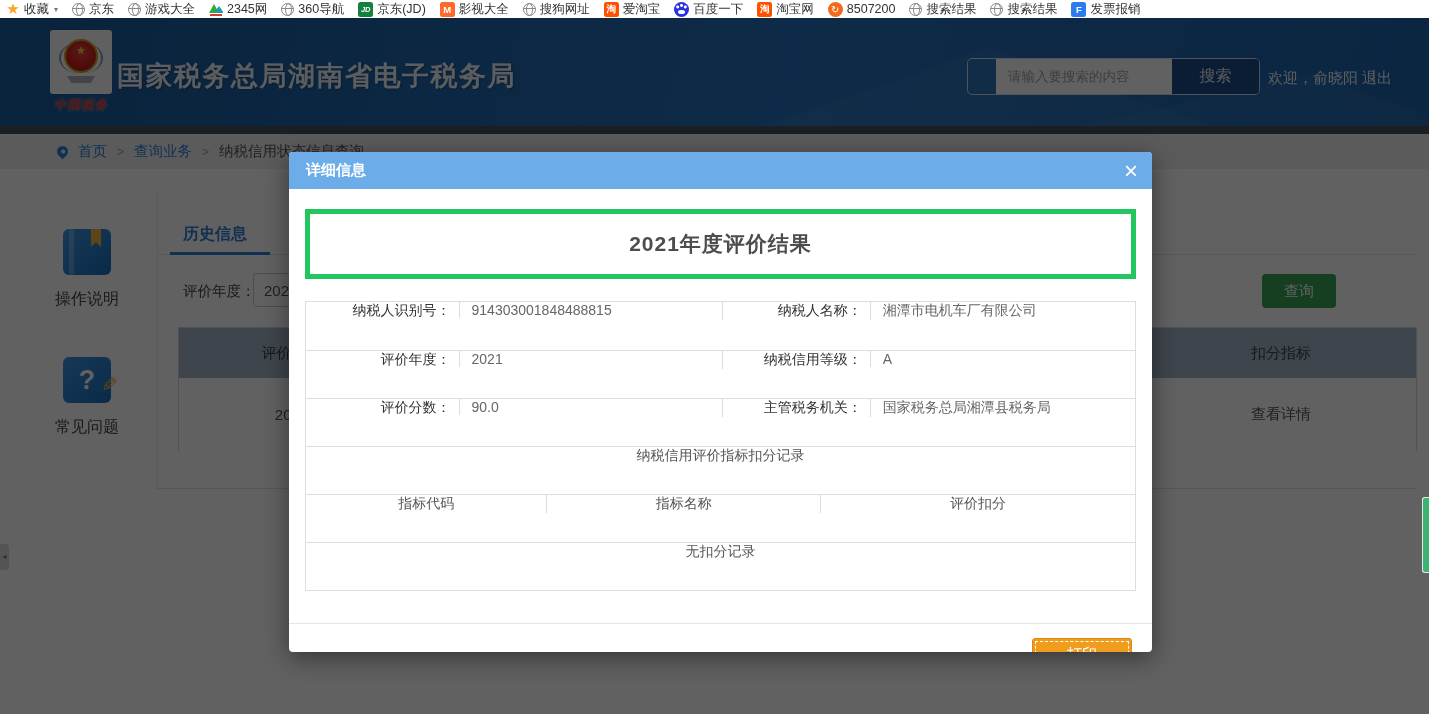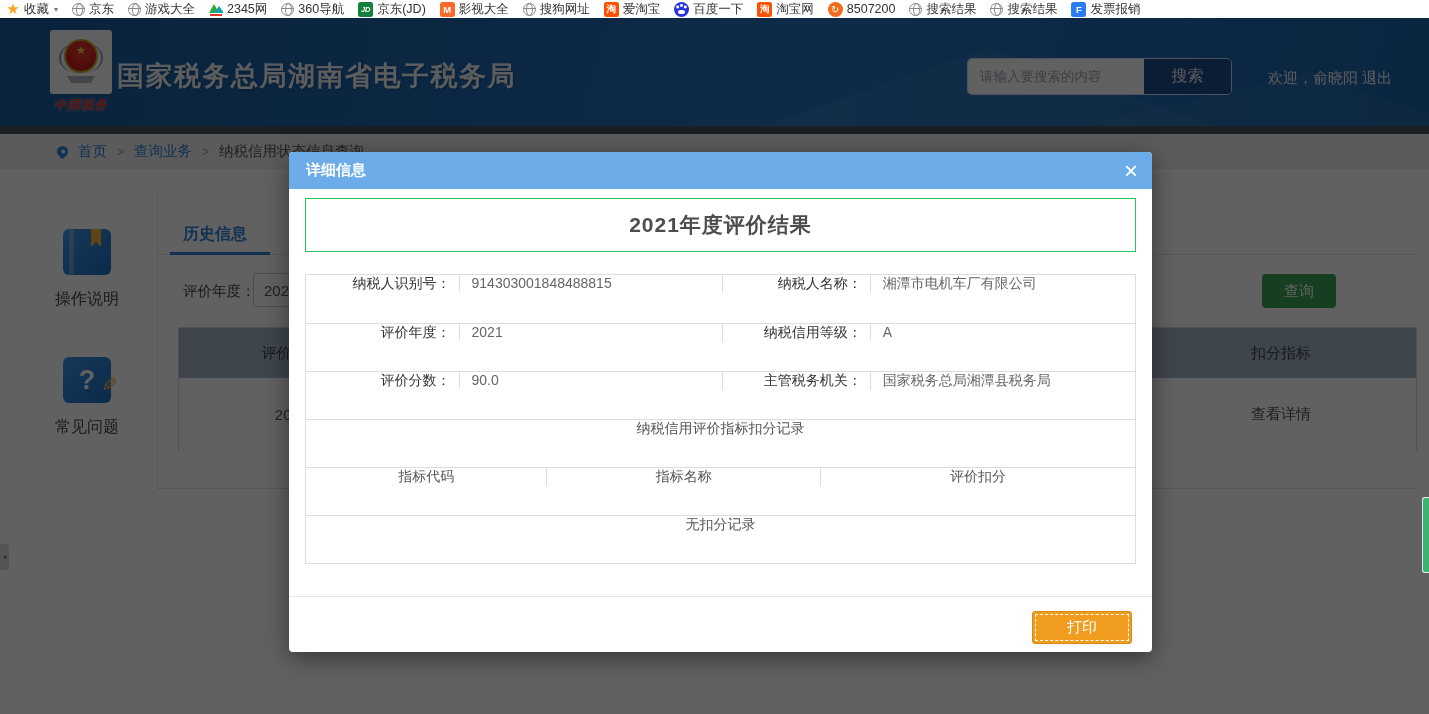--- a/index.html
+++ b/index.html
@@ -58,21 +58,21 @@
     border-left:2.5px solid #8e9aa5; border-right:2.5px solid #8e9aa5; border-radius:50%/60%; }
   .emblem .banner { position:absolute; left:8px; bottom:4px; width:28px; height:7px; background:#aab4bd;
     clip-path:polygon(0 0,100% 0,85% 100%,15% 100%); }
   .logo-caption { position:absolute; left:48px; top:79px; width:66px; text-align:center;
     color:#d8372f; font-size:12.5px; font-weight:bold; font-style:italic; letter-spacing:1px;
     text-shadow:0 0 2px rgba(255,255,255,0.5); }
   .site-title { position:absolute; left:117px; top:40px; color:#eef3f8; font-size:27px; font-weight:bold;
     letter-spacing:1.5px; text-shadow:1px 1px 2px rgba(0,0,0,0.25); }
 
   .search-group { position:absolute; left:967px; top:40px; height:37px; display:flex;
-    border:1px solid rgba(255,255,255,0.75); border-radius:5px; overflow:hidden; }
+    border:1px solid rgba(255,255,255,0.75); border-radius:5px; overflow:hidden;padding-left:28px; }
   .search-input { width:176px; height:35px; border:none; outline:none; background:#fefefe;
     font-size:13.5px; padding:0 12px; color:#333;
     font-family:"Liberation Sans","DejaVu Sans",sans-serif; }
   .search-input::placeholder { color:#9aa5b0; }
   .search-btn { width:87px; height:35px; background:#1d4e8c; color:#e8eef5; border:none;
     font-size:16px; cursor:pointer; font-family:inherit; }
   .welcome { position:absolute; left:1268px; top:51px; color:#eef2f7; font-size:15px; }
   .hdr-sep { position:absolute; left:1372px; top:49px; color:#bcd0e4; font-size:15px; }
   .logout { position:absolute; left:1362px; top:51px; color:#eef2f7; font-size:15px; cursor:pointer; }
 
@@ -138,21 +138,21 @@
     z-index:400; cursor:pointer; }
 
   .modal { position:absolute; left:289px; top:152px; width:863px; height:500px; background:#fff;
     z-index:350; border-radius:4px; box-shadow:0 6px 24px rgba(0,0,0,0.45); overflow:hidden; }
   .modal-header { height:37px; background:#6cace8; display:flex; align-items:center;
     justify-content:space-between; padding:0 14px 0 17px; }
   .modal-title { color:#fff; font-size:15px; font-weight:bold; }
   .modal-close { color:#fff; font-size:24px; line-height:24px; cursor:pointer; font-weight:300; }
 
   .modal-body { padding:0 16px; }
-  .result-title-box { margin-top:9px; height:54px; border:1px solid #22c55e;
+  .result-title-box { margin-top:20px; height:70px; border:5px solid #22c55e;
     display:flex; align-items:center; justify-content:center; }
   .result-title { font-size:21px; font-weight:bold; color:#4d4d4d; letter-spacing:1px; }
 
   .info-table { margin-top:22px; border:1px solid #ddd; font-size:14px; }
   .it-row { display:flex; height:48px; align-items:flex-start; }
   .it-row + .it-row { border-top:1px solid #ddd; }
   .it-cell { display:flex; align-items:center; }
   .it-cell + .it-cell { border-left:1px solid #ddd; }
   .it-label { width:18.4%; justify-content:flex-end; padding-right:8px; color:#333; }
   .it-value { width:31.8%; padding-left:12px; color:#666; }

